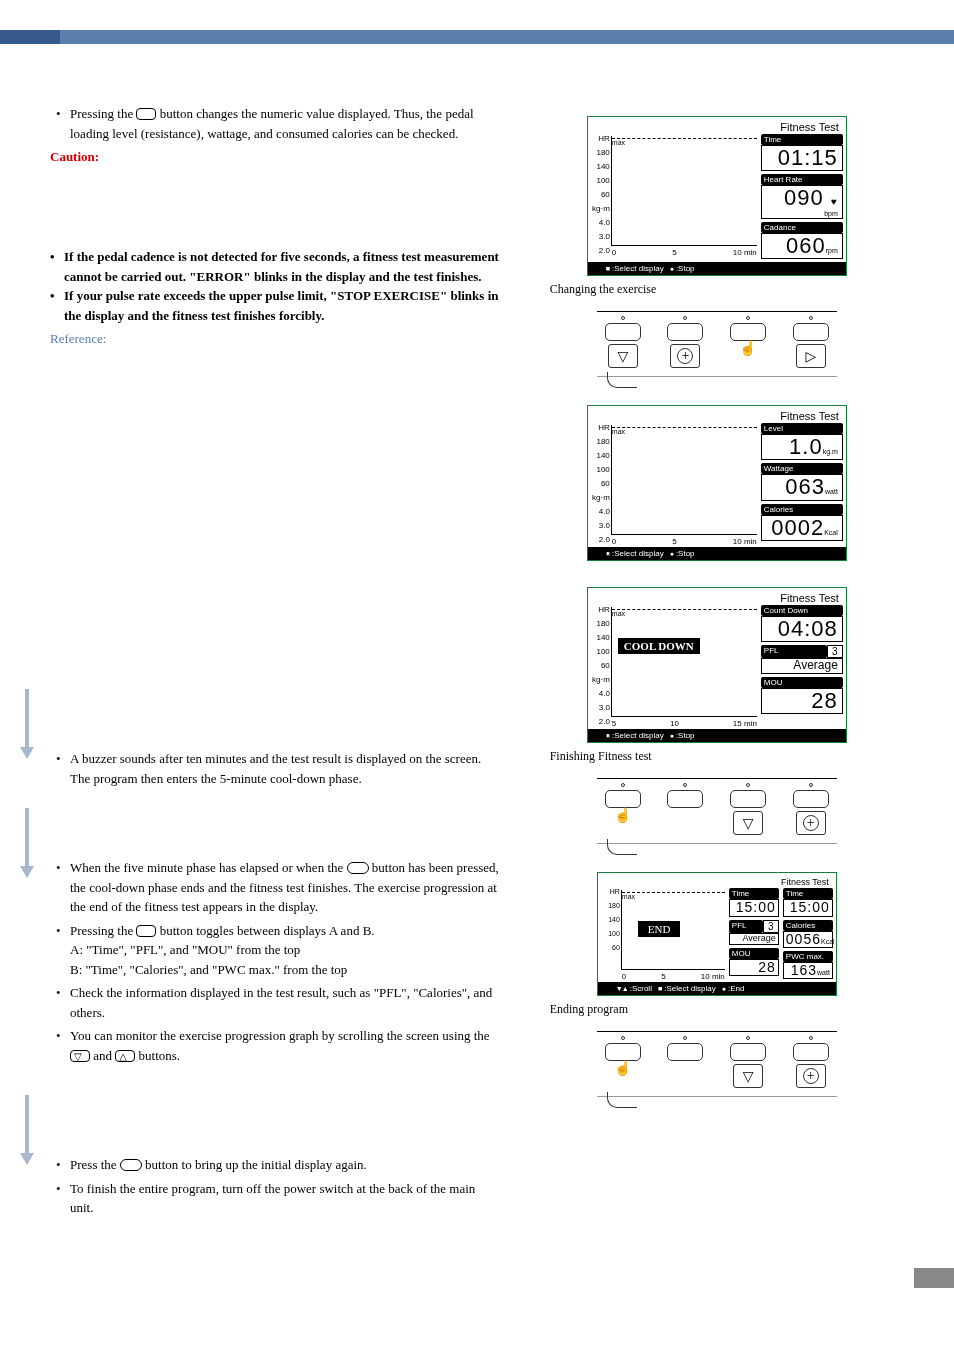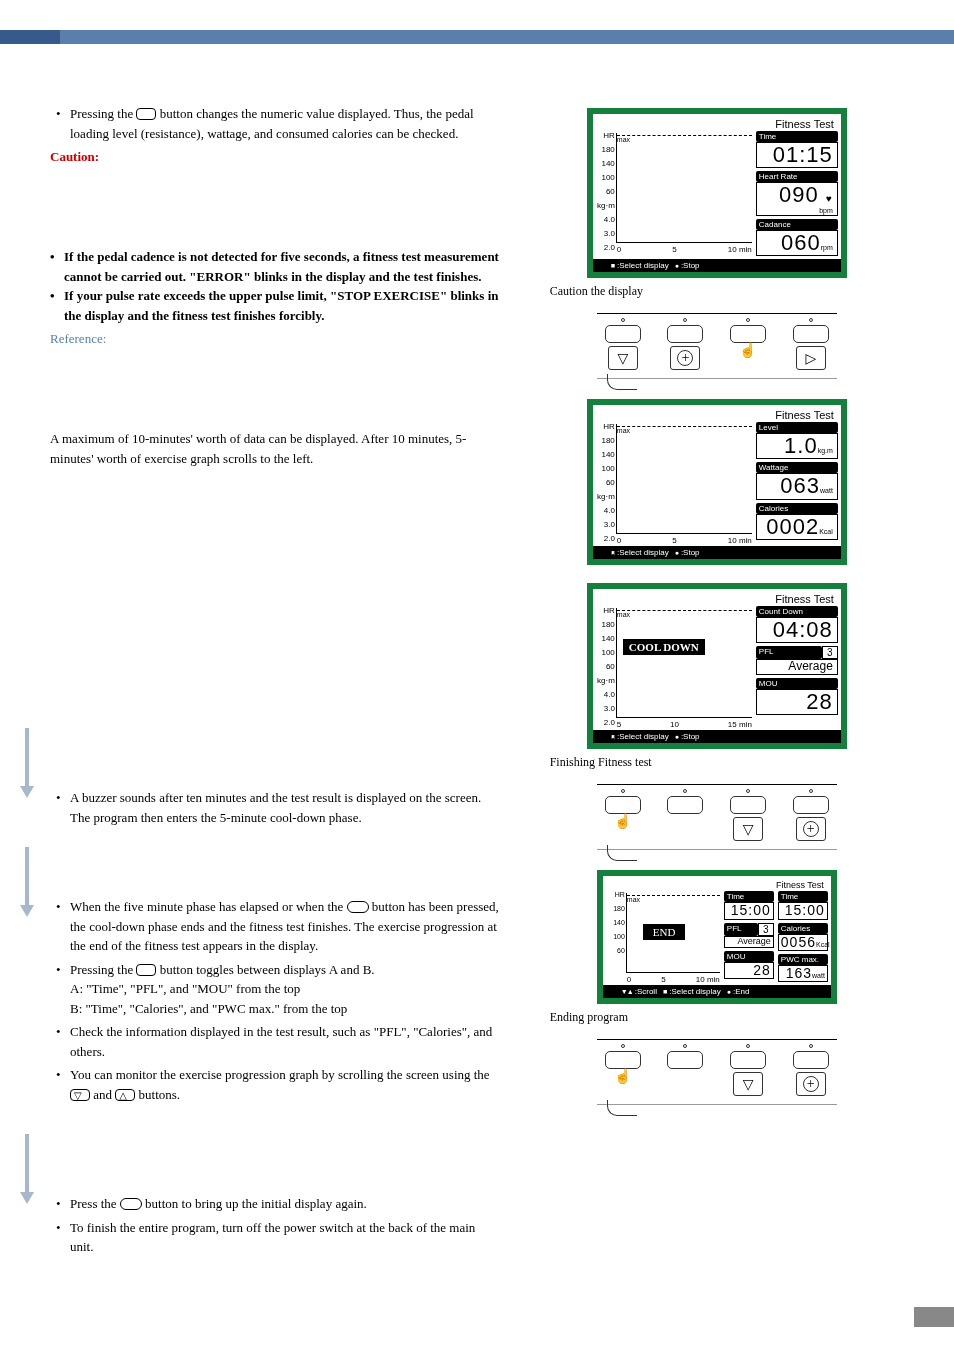--- a/index.html
+++ b/index.html
@@ -120,23 +120,23 @@
   .section-block {
     position: relative;
     margin-bottom: 30px;
   }
   .spacer-lg { height: 290px; }
   .spacer-md { height: 40px; }
   .spacer-sm { height: 60px; }
 
   
   .device-screen {
-    border: 6px solid #15803d;
+    border: 1px solid #15803d;
     width: 260px;
-    margin: 4px auto 6px auto;
+    margin: 12px auto 6px auto;
     font-family: Arial, sans-serif;
     font-size: 9px;
     background: #fff;
     padding: 3px 3px 0 3px;
     position: relative;
   }
   .device-screen-sm { width: 240px; }
   .screen-title {
     text-align: right;
     font-size: 11px;
@@ -326,21 +326,20 @@
     <div class="caution-row">
       <div class="label-cell">Caution:</div>
       <div class="body-cell">
         <div class="sub-bullet">If the pedal cadence is not detected for five seconds, a fitness test measurement cannot be carried out. "ERROR" blinks in the display and the test finishes.</div>
         <div class="sub-bullet">If your pulse rate exceeds the upper pulse limit, "STOP EXERCISE" blinks in the display and the fitness test finishes forcibly.</div>
       </div>
     </div>
 
     <div class="ref-row">
       <div class="label-cell">Reference:</div>
-      <div class="body-cell">A maximum of 10-minutes' worth of data can be displayed. After 10 minutes, 5-minutes' worth of exercise graph scrolls to the left.</div>
     </div>
   </div>
 
   <div class="spacer-lg"></div>
 
   <div class="section-block">
     <div class="arrow-marker" style="top:-60px;">
           <div class="arrow-stem"></div>
           <div class="arrow-head"></div>
         </div>
@@ -421,21 +420,21 @@
               <span class="val-label">Cadance</span>
               <div class="val-number"><span>060</span><span class="val-unit">rpm</span></div>
             </div>
       </div>
     </div>
     <div class="screen-footer">
           <span class="footer-item">:Select display</span>
           <span class="footer-item circle">:Stop</span>
         </div>
   </div>
-  <div class="caption">Caution the display</div>
+  <div class="caption">Changing the exercise</div>
 
   <div class="button-row" style="position:relative;">
     <div class="btn-group">
           <div class="btn-dot"></div>
           <div class="btn-rect"></div>
           <div class="btn-tri down"></div>
         </div>
     <div class="btn-group">
           <div class="btn-dot"></div>
           <div class="btn-rect"></div>

